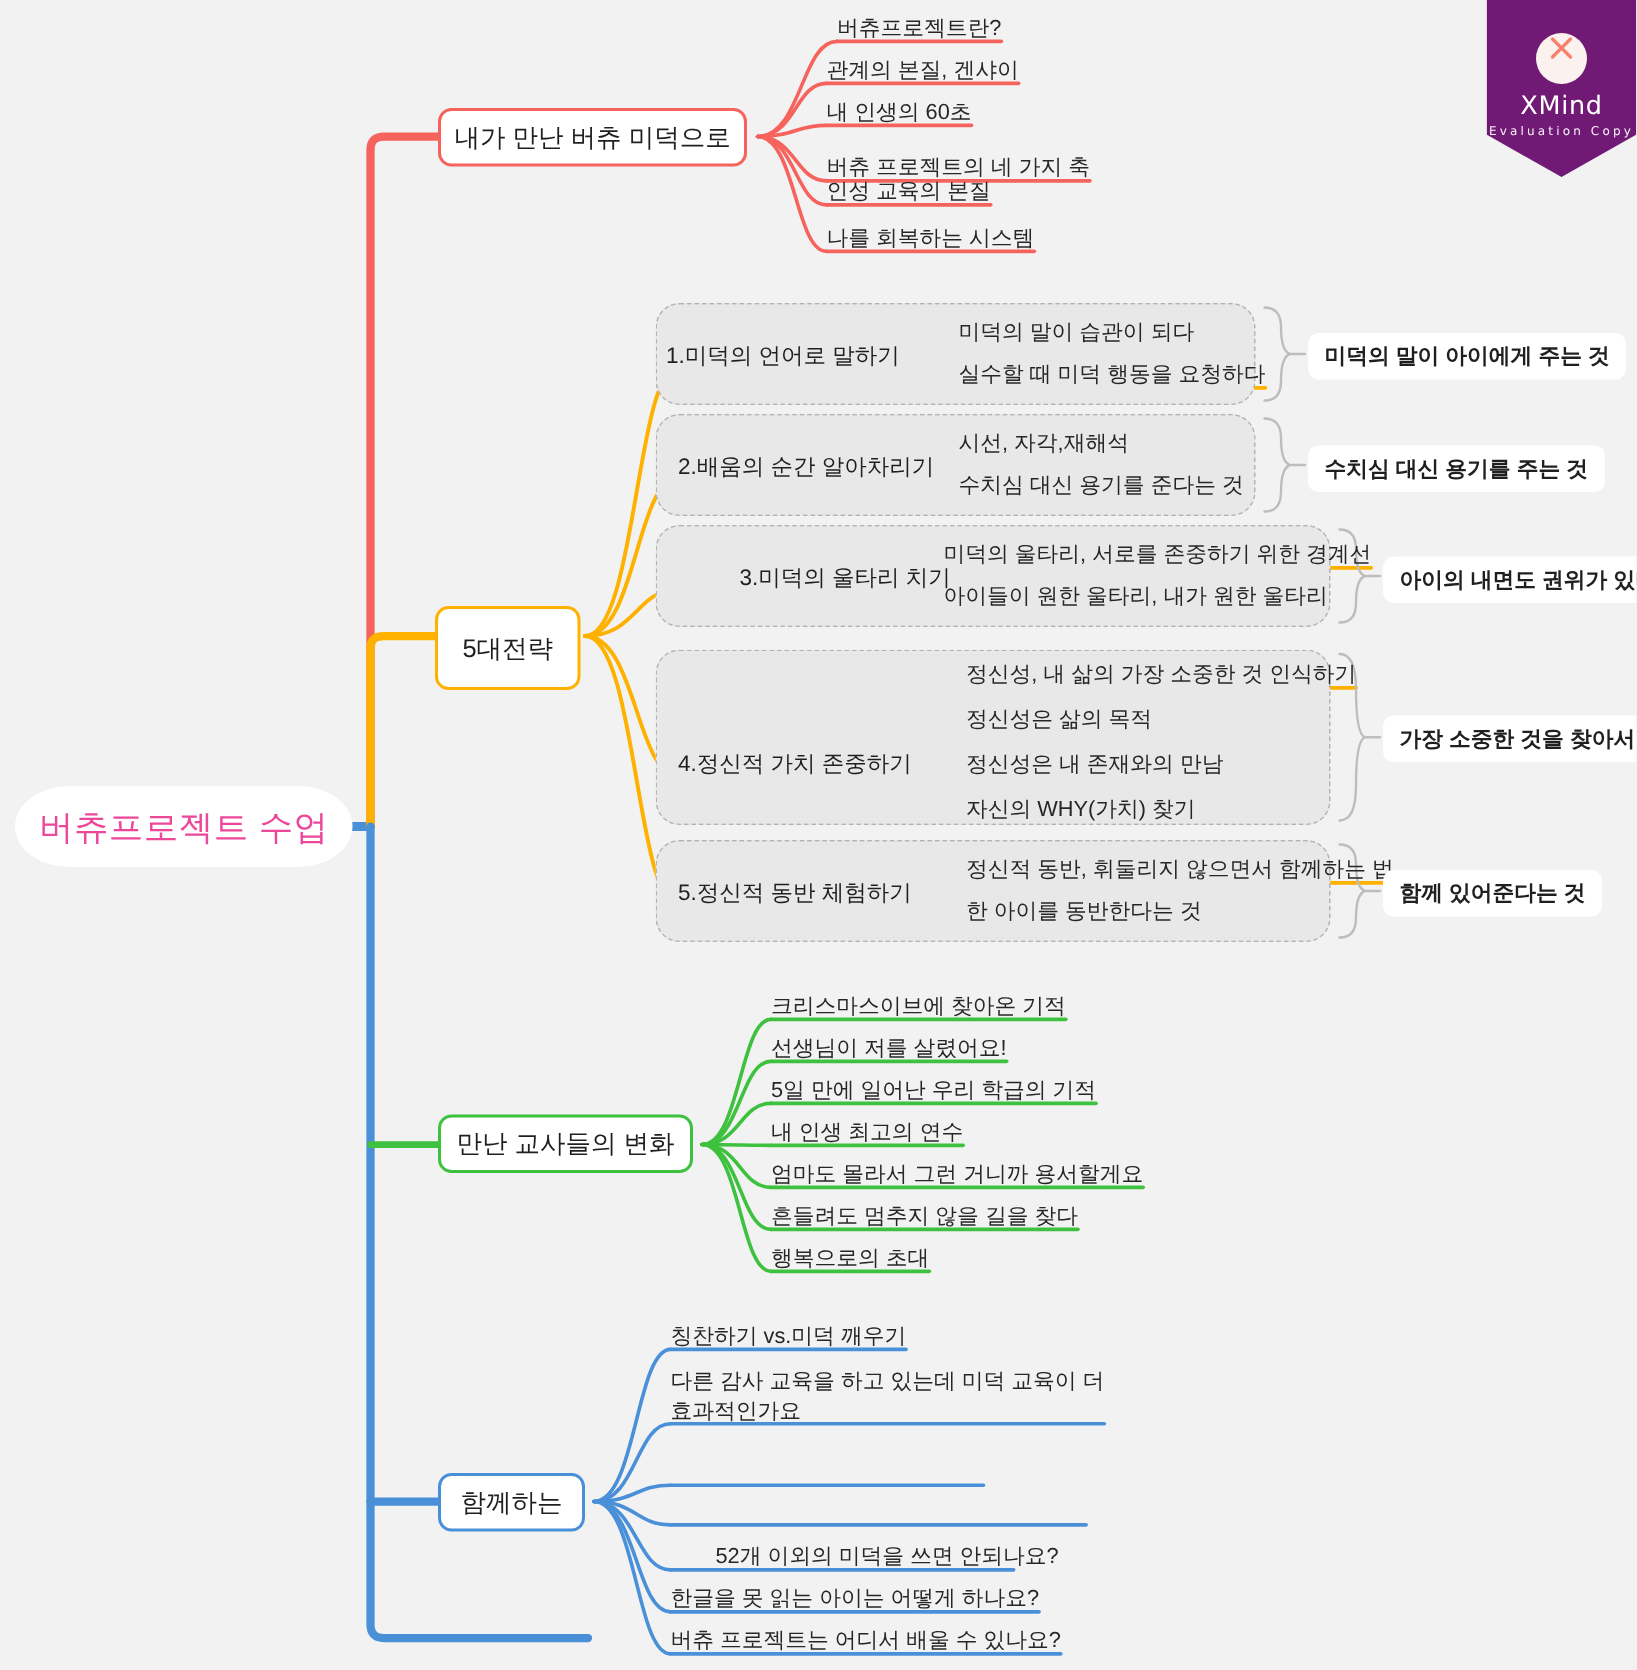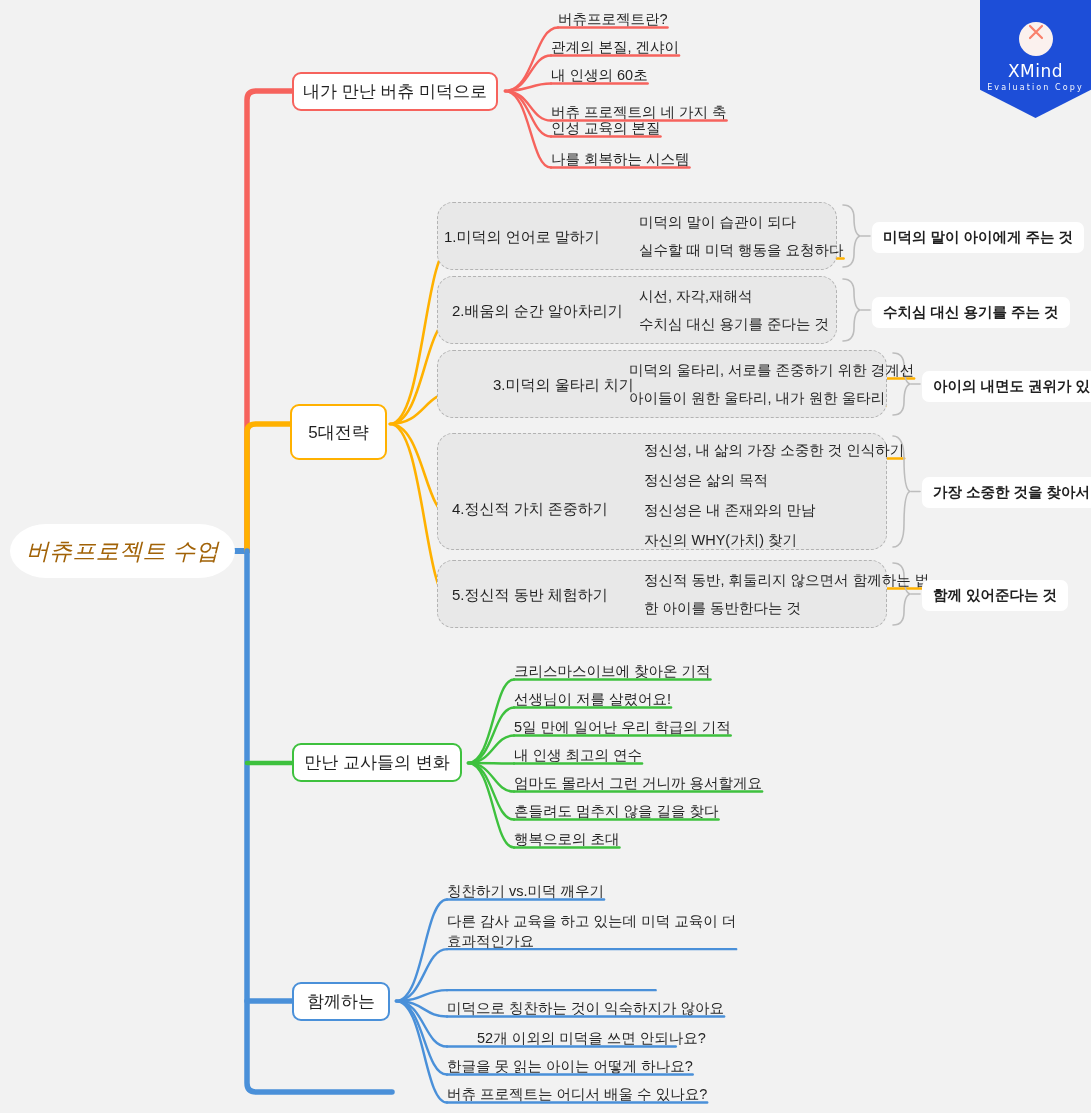--- a/index.html
+++ b/index.html
@@ -35,26 +35,25 @@
     white-space: nowrap;
     display: flex;
     align-items: center;
     justify-content: center;
   }
 
   
   .root-node {
     background: #ffffff;
     border-radius: 46px / 34px;
-    color: #a16207;
+    color: #ec4899;
     font-size: 23px;
     letter-spacing: .3px;
     padding: 0 22px;
     box-shadow: 0 0 0 0 rgba(0,0,0,0);
-    font-style: italic;
   }
 
   
   .l1-node {
     background: #ffffff;
     border-radius: 9px;
     border: 2px solid #cccccc;
     font-size: 17px;
     color: #1f1f1f;
     padding: 0 14px;
@@ -102,23 +101,23 @@
     padding: 6px 11px;
     white-space: nowrap;
     box-sizing: border-box;
   }
 
   
   .watermark {
     position: absolute;
     right: 0;
     top: 0;
-    width: 111px;
+    width: 100px;
     height: 118px;
-    background: #1d4ed8;
+    background: #701a75;
     clip-path: polygon(0 0, 100% 0, 100% 76%, 50% 100%, 0 76%);
     color: #ffffff;
     text-align: center;
     pointer-events: none;
   }
   .wm-circle {
     width: 34px; height: 34px;
     border-radius: 50%;
     background: #fbf1ee;
     margin: 22px auto 0 auto;
@@ -305,21 +304,20 @@
   <div class="topic" style="left:514px; top:690px;">선생님이 저를 살렸어요!</div>
   <div class="topic" style="left:514px; top:718px;">5일 만에 일어난 우리 학급의 기적</div>
   <div class="topic" style="left:514px; top:746px;">내 인생 최고의 연수</div>
   <div class="topic" style="left:514px; top:774px;">엄마도 몰라서 그런 거니까 용서할게요</div>
   <div class="topic" style="left:514px; top:802px;">흔들려도 멈추지 않을 길을 찾다</div>
   <div class="topic" style="left:514px; top:830px;">행복으로의 초대</div>
 
   <div class="topic" style="left:447px; top:882px;">칭찬하기 vs.미덕 깨우기</div>
   <div class="topic two-line" style="left:447px; top:912px;">다른 감사 교육을 하고 있는데 미덕 교육이 더
 효과적인가요</div>
-  <div class="topic" style="left:447px; top:999px;">미덕으로 칭찬하는 것이 익숙하지가 않아요</div>
   <div class="topic" style="left:447px; top:1029px;margin-left:30px;">52개 이외의 미덕을 쓰면 안되나요?</div>
   <div class="topic" style="left:447px; top:1057px;">한글을 못 읽는 아이는 어떻게 하나요?</div>
   <div class="topic" style="left:447px; top:1085px;">버츄 프로젝트는 어디서 배울 수 있나요?</div>
 
   <div class="watermark">
     <div class="wm-circle">
       <svg width="20" height="20" viewBox="0 0 20 20" aria-hidden="true">
         <path d="M4 4 L16 16 M16 4 L4 16" stroke="#f9806b" stroke-width="2.2" stroke-linecap="round" fill="none"></path>
       </svg>
     </div>

